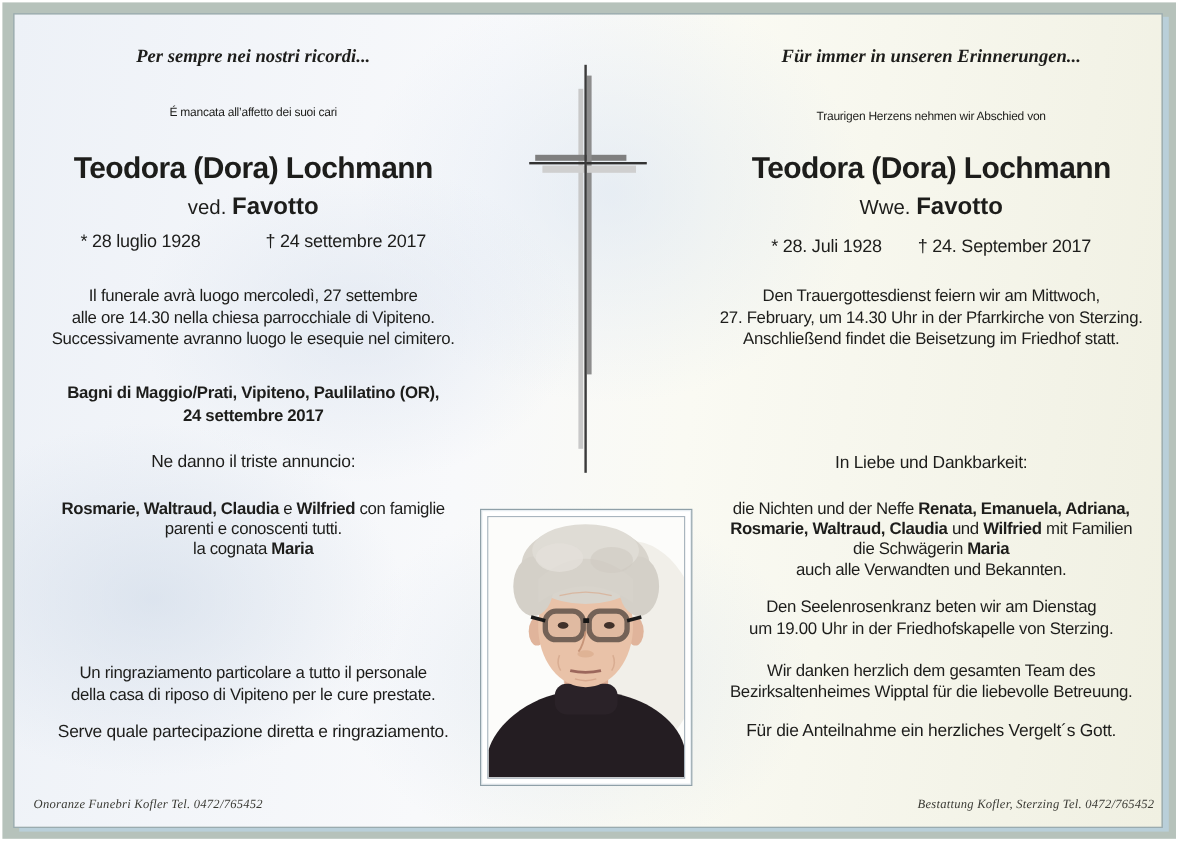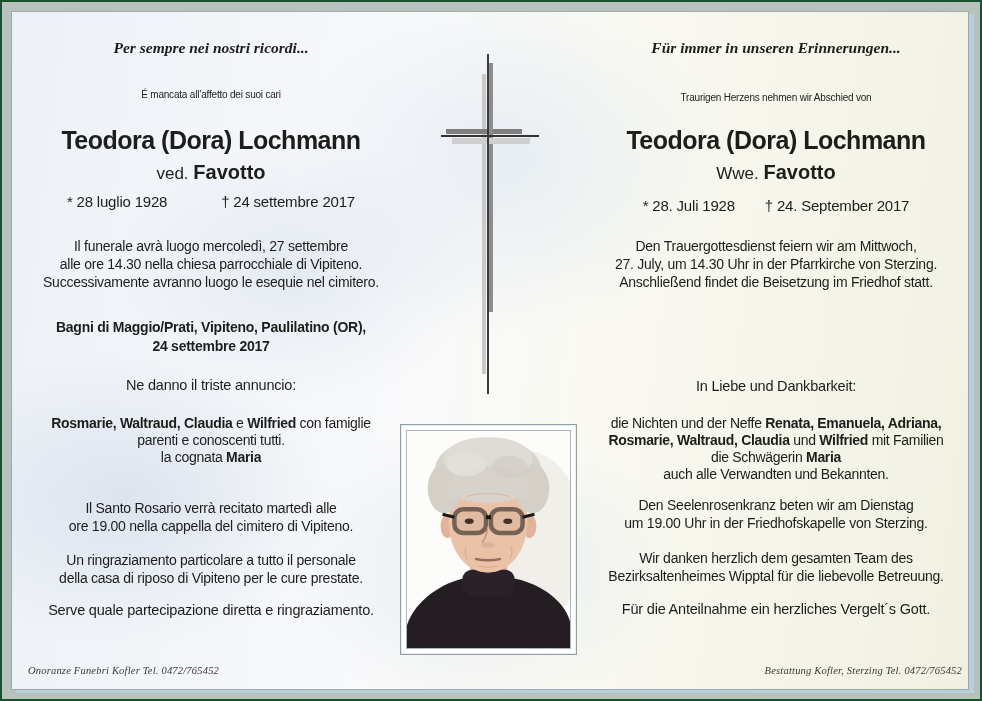--- a/index.html
+++ b/index.html
@@ -1,18 +1,18 @@
 <!DOCTYPE html>
 <html><head>
 <meta charset="utf-8">
 <style>
   html,body { margin:0; padding:0; background:#888; }
   .page {
     position:relative; width:982px; height:701px; margin:0 auto;
-    background:#b6c2bb; border:2px solid #14532d; box-sizing:border-box;
+    background:#b6c2bb; border:2px solid #ffffff; box-sizing:border-box;
     font-family:"Liberation Sans", sans-serif; color:#1d1d1b;
     overflow:hidden;
   }
   .card {
     position:absolute; left:9px; top:9px; width:956px; height:677px;
     border:1px solid #9aabaf;
     box-shadow: 5px 3px 0 0 #b9cfd9;
     background:
       radial-gradient(ellipse 300px 210px at 12% 72%, rgba(203,215,230,0.55), transparent 70%),
       radial-gradient(ellipse 260px 190px at 30% 38%, rgba(208,219,234,0.45), transparent 70%),
@@ -141,45 +141,41 @@
   <div class="t colL loc" style="top:316px">
       <div class="line">Bagni di Maggio/Prati, Vipiteno, Paulilatino (OR),</div>
       <div class="line">24 settembre 2017</div>
     </div>
   <div class="t colL announce" style="top:375px">Ne danno il triste annuncio:</div>
   <div class="t colL rel" style="top:413px">
       <div class="line"><span class="b">Rosmarie, Waltraud, Claudia</span><span> e </span><span class="b">Wilfried</span><span> con famiglie</span></div>
       <div class="line"><span>parenti e conoscenti tutti.</span></div>
       <div class="line"><span>la cognata </span><span class="b">Maria</span></div>
     </div>
-  <div class="t colL body" style="top:497px">
-      <div class="line">Il Santo Rosario verrà recitato martedì alle</div>
-      <div class="line">ore 19.00 nella cappella del cimitero di Vipiteno.</div>
-    </div>
   <div class="t colL body" style="top:549px">
       <div class="line">Un ringraziamento particolare a tutto il personale</div>
       <div class="line">della casa di riposo di Vipiteno per le cure prestate.</div>
     </div>
   <div class="t colL closing" style="top:600px">Serve quale partecipazione diretta e ringraziamento.</div>
   <div class="t foot" style="left:26px; top:663px; width:300px; text-align:left">Onoranze Funebri Kofler Tel. 0472/765452</div>
 
   <div class="t colR epigraph" style="top:37px">Für immer in unseren Erinnerungen...</div>
   <div class="t colR intro" style="top:90px">Traurigen Herzens nehmen wir Abschied von</div>
   <div class="t colR name" style="top:124px">Teodora (Dora) Lochmann</div>
   <div class="t colR subname" style="top:159px">
     <span>Wwe.</span>
     <span class="surname">Favotto</span>
   </div>
   <div class="t colR dates" style="top:195px; gap:30px">
     <span>* 28. Juli 1928</span>
     <span>† 24. September 2017</span>
   </div>
   <div class="t colR body" style="top:235px">
       <div class="line">Den Trauergottesdienst feiern wir am Mittwoch,</div>
-      <div class="line">27. July, um 14.30 Uhr in der Pfarrkirche von Sterzing.</div>
+      <div class="line">27. February, um 14.30 Uhr in der Pfarrkirche von Sterzing.</div>
       <div class="line">Anschließend findet die Beisetzung im Friedhof statt.</div>
     </div>
   <div class="t colR announce" style="top:376px">In Liebe und Dankbarkeit:</div>
   <div class="t colR rel" style="top:413px">
       <div class="line"><span>die Nichten und der Neffe </span><span class="b">Renata, Emanuela, Adriana,</span></div>
       <div class="line"><span class="b">Rosmarie, Waltraud, Claudia</span><span> und </span><span class="b">Wilfried</span><span> mit Familien</span></div>
       <div class="line"><span>die Schwägerin </span><span class="b">Maria</span></div>
       <div class="line"><span>auch alle Verwandten und Bekannten.</span></div>
     </div>
   <div class="t colR body" style="top:494px">

